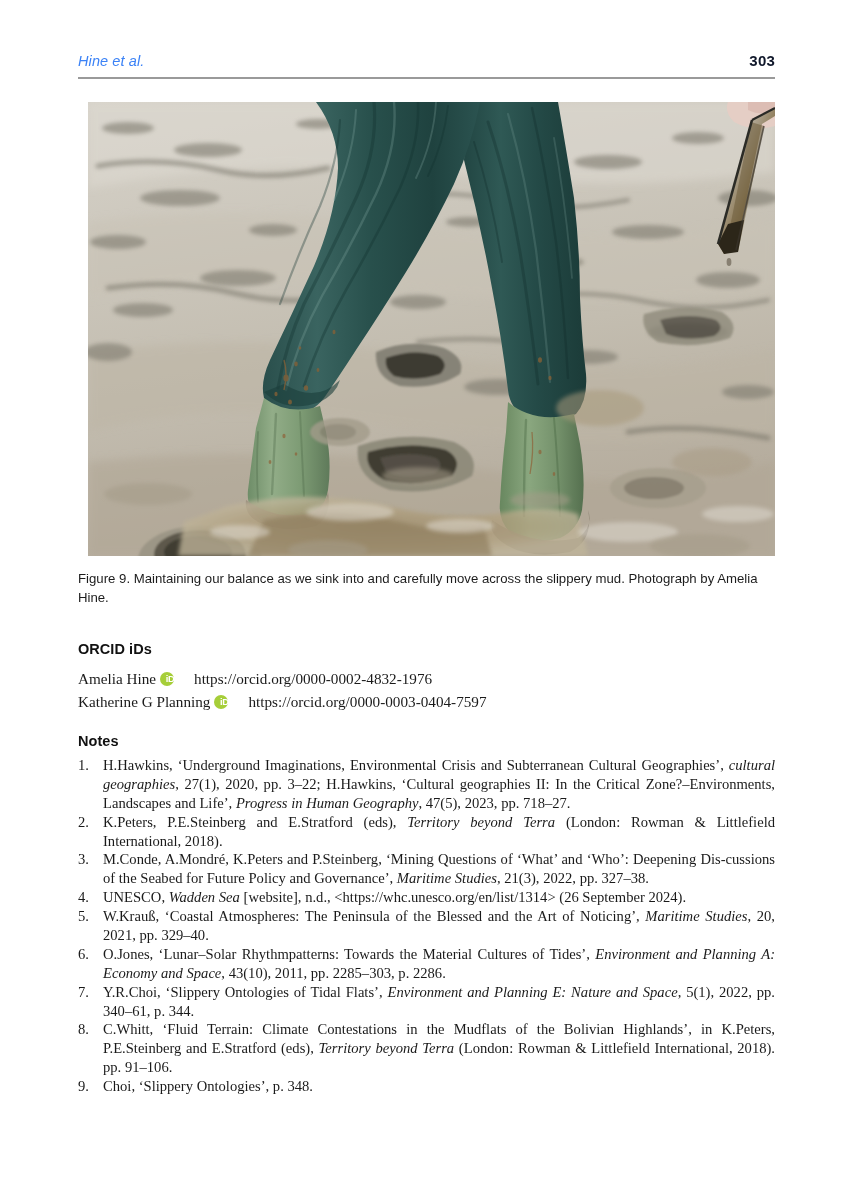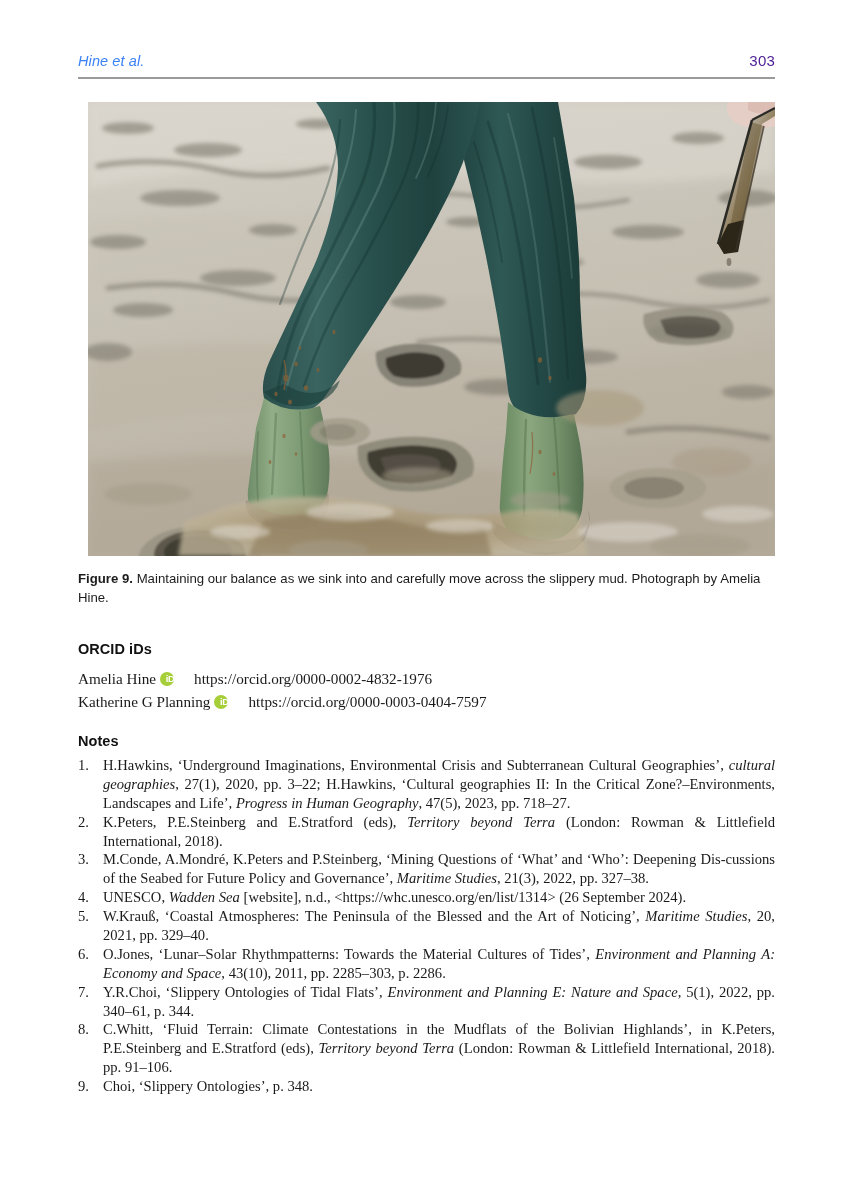--- a/index.html
+++ b/index.html
@@ -37,22 +37,22 @@
     font-family: "Liberation Sans", sans-serif;
   }
   .running-head-title {
     font-style: italic;
     font-size: 14.5px;
     letter-spacing: 0.1px;
     color: #3b82f6;
   }
   .running-head-page {
     font-size: 15px;
-    font-weight: 400;
-    color: #4c1d95;
+    font-weight: 700;
+    color: #0f172a;
     letter-spacing: 0.2px;
   }
   .head-rule {
     position: absolute;
     left: 78px;
     top: 77px;
     width: 697px;
     height: 1.6px;
     background: #9a9a9a;
   }
@@ -79,21 +79,21 @@
     position: absolute;
     left: 78px;
     top: 570px;
     width: 697px;
     font-family: "Liberation Sans", sans-serif;
     font-size: 13.2px;
     line-height: 1.42;
     color: #1c1c1c;
     text-align: left;
   }
-  .caption-label { font-weight: bold; }
+  .caption-label { font-weight: normal; }
 
   
   .section-heading {
     position: absolute;
     left: 78px;
     font-family: "Liberation Sans", sans-serif;
     font-weight: bold;
     font-size: 14.5px;
     color: #111;
     letter-spacing: 0.05px;

